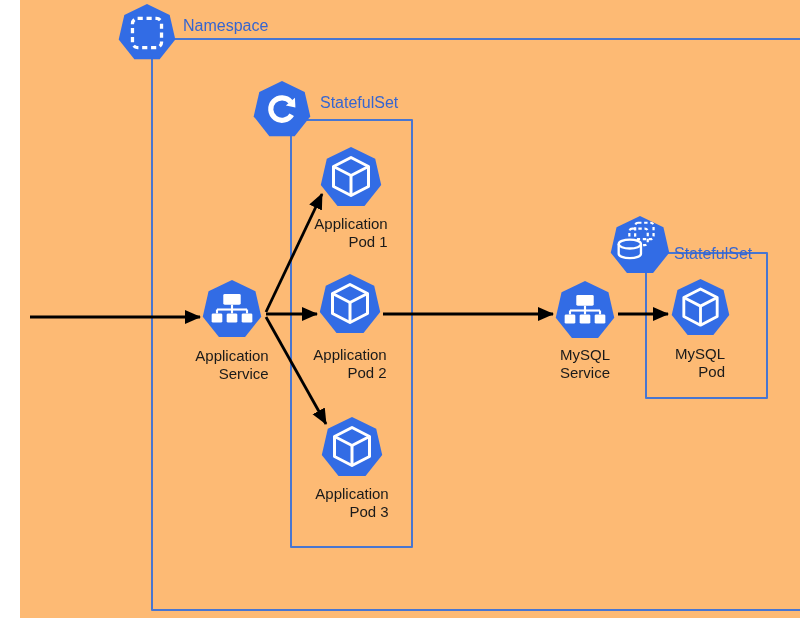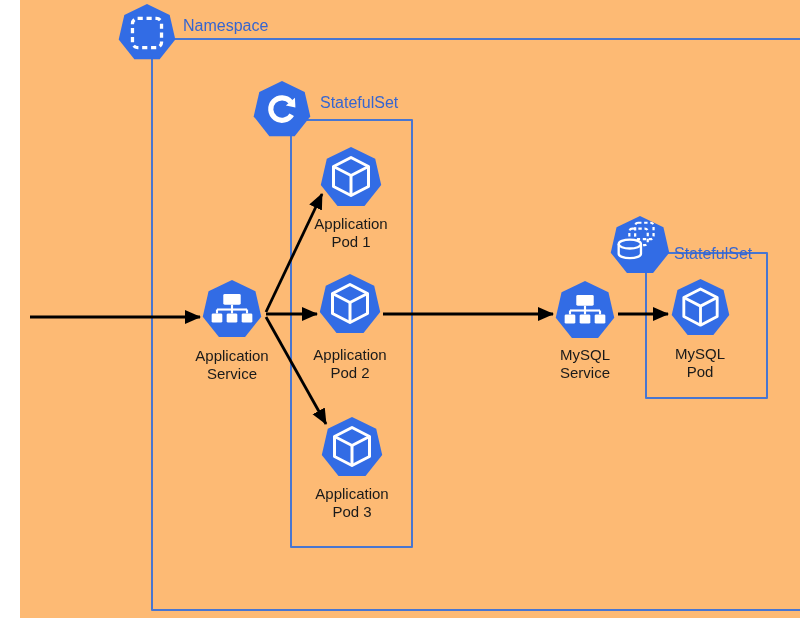--- a/index.html
+++ b/index.html
@@ -12,21 +12,21 @@
     background:transparent;box-sizing:border-box;border-radius:1px;
   }
   .edges{position:absolute;left:0;top:0;width:800px;height:618px;}
   .icon{position:absolute;}
   .group-label{
     position:absolute;color:var(--group_label,#3565d1);
     font-size:16px;font-weight:400;white-space:nowrap;
   }
   .node-label{
     position:absolute;color:var(--node_label,#1a1a1a);
-    font-size:15px;line-height:18px;text-align:center;
+    font-size:15px;line-height:18px;text-align:right;
     white-space:pre-line;transform:translateX(-50%);
   }
 </style>
 </head>
 <body>
 
 <div class="canvas">
 
   <div class="group-box" style="left:131px;top:38px;width:663px;height:573px;"></div>
   <div class="group-box" style="left:270px;top:119px;width:123px;height:429px;"></div>

